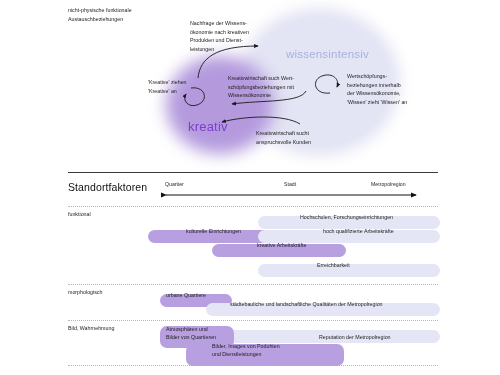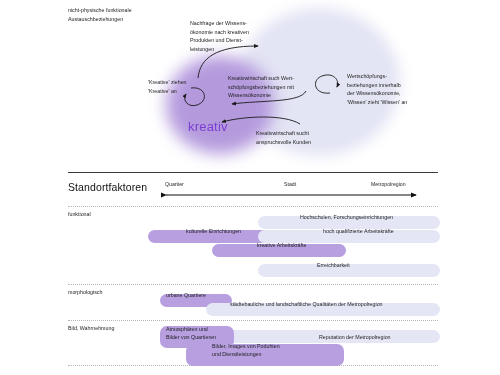--- a/index.html
+++ b/index.html
@@ -79,20 +79,21 @@
 
 <div id="root">
 
   <div class="diagram">
 
     <div class="blob-layer">
       <div class="blob blob-knowledge"></div>
       <div class="blob blob-creative"></div>
     </div>
 
+    <div class="lbl-wissensintensiv">wissensintensiv</div>
     <div class="lbl-kreativ">kreativ</div>
 
     <div class="note n-head">nicht-physische funktionale
 Austauschbeziehungen</div>
     <div class="note n-nachfrage">Nachfrage der Wissens-
 ökonomie nach kreativen
 Produkten und Dienst-
 leistungen</div>
     <div class="note n-kreativziehen">'Kreative' ziehen
 'Kreative' an</div>

